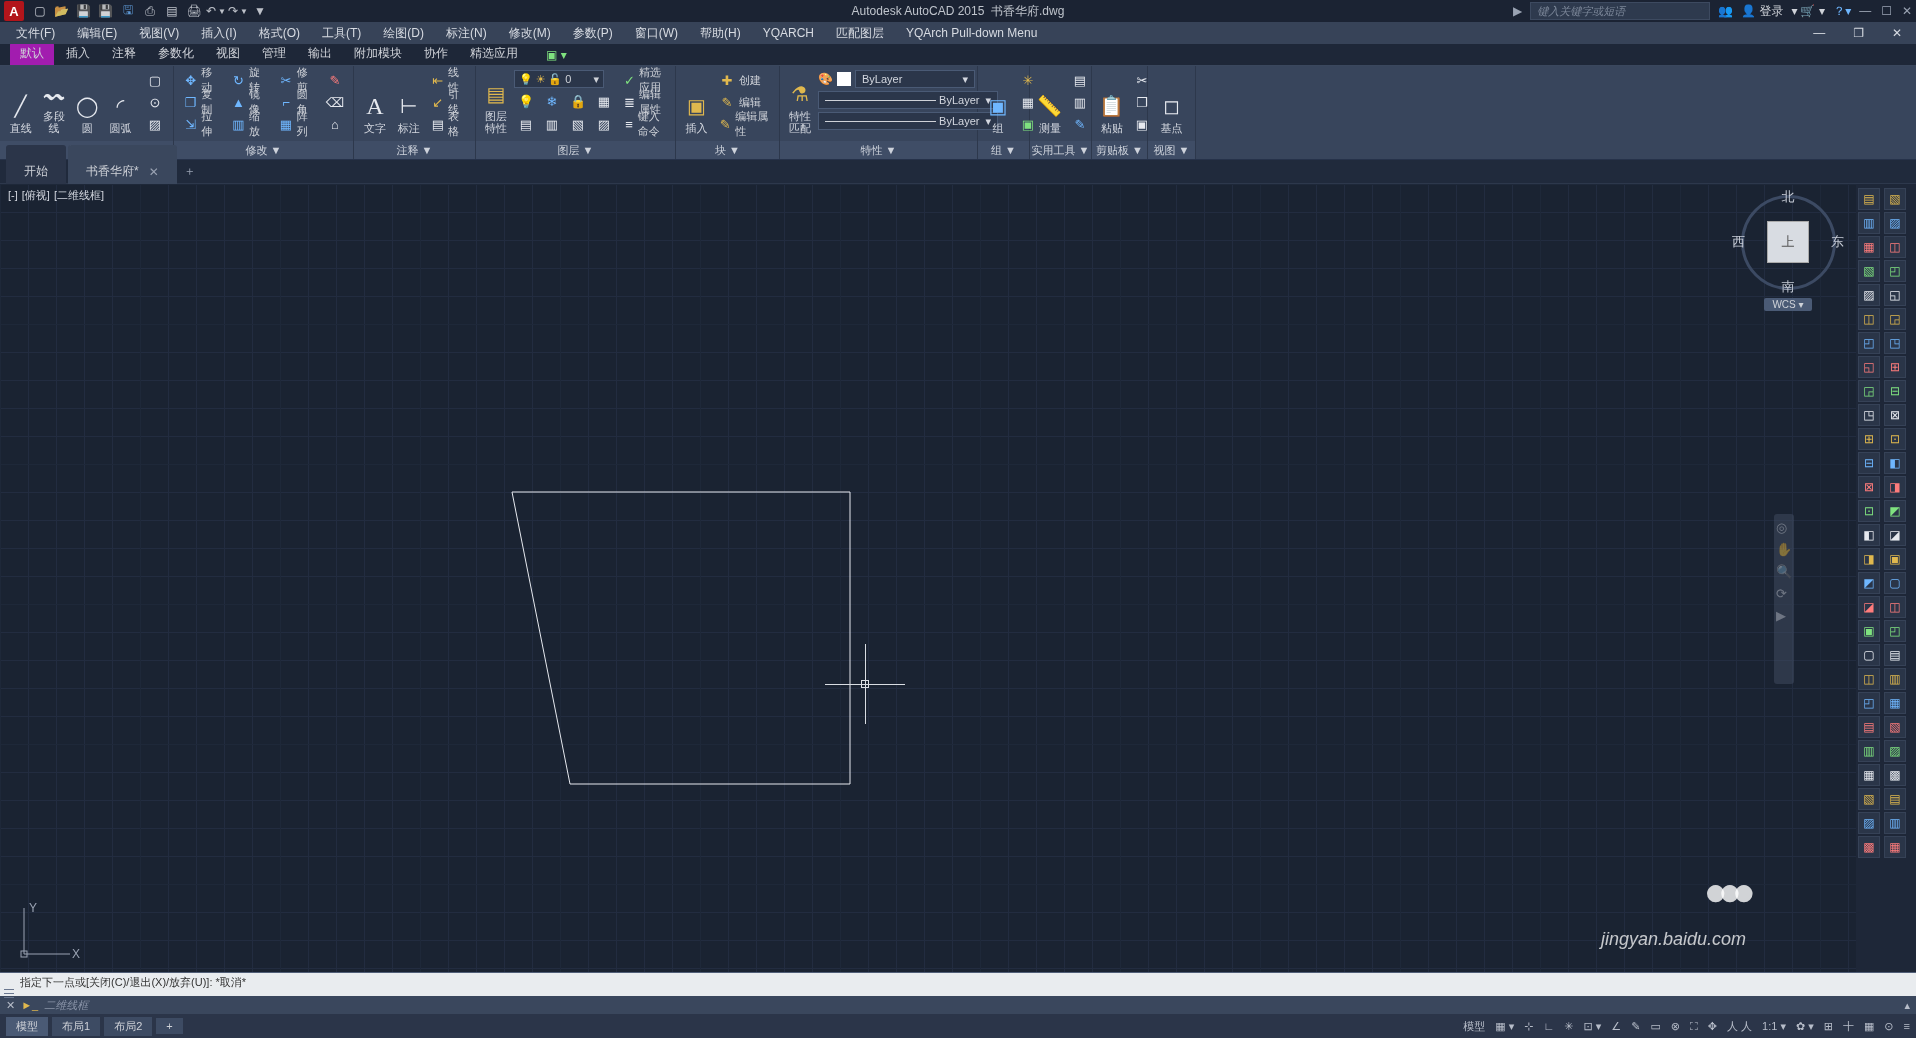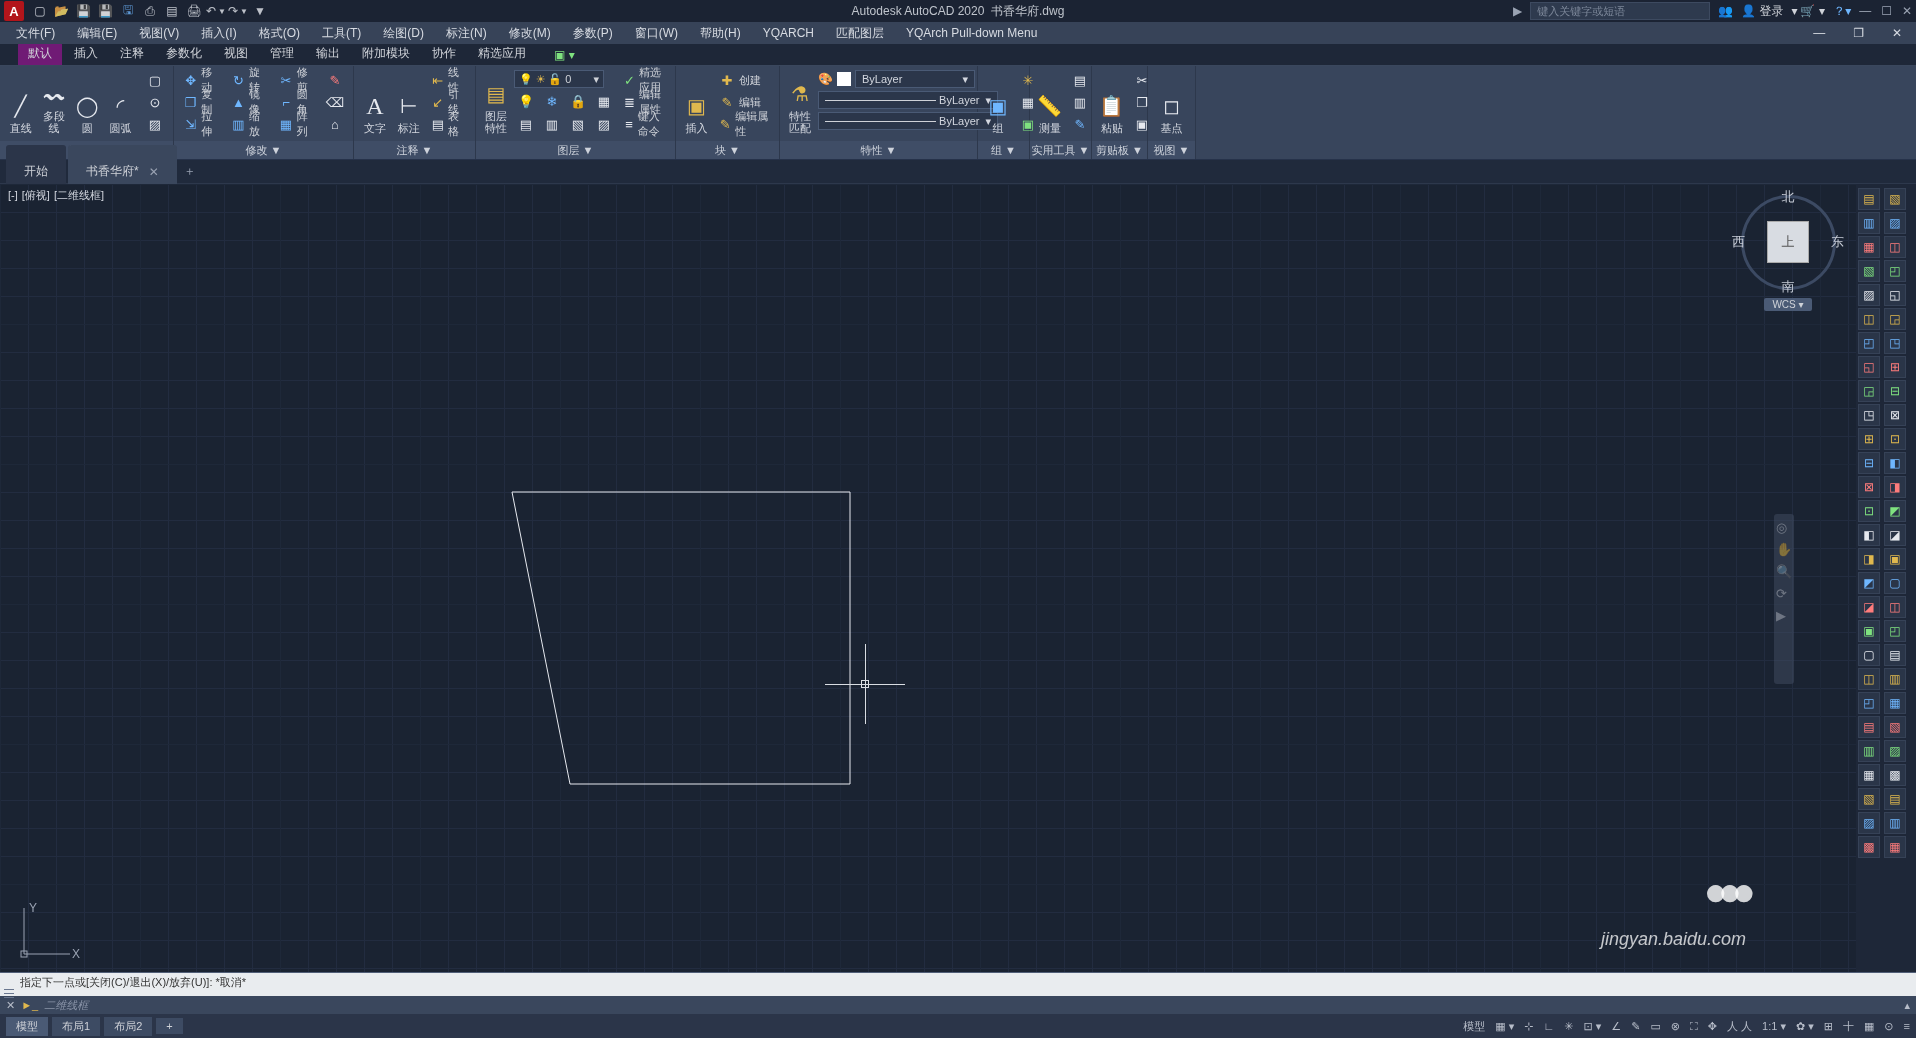--- a/index.html
+++ b/index.html
@@ -5,33 +5,33 @@
 * { margin:0; padding:0; box-sizing:border-box; font-family:"Microsoft YaHei",Arial,sans-serif; user-select:none; }
 body { width:1916px; height:1038px; background:#1e2738; color:#cfd2d8; overflow:hidden; position:relative; font-size:12px; }
 
 
 .titlebar { height:22px; background:#1b2333; display:flex; align-items:center; padding:0 4px; }
 .titlebar .logo { width:20px; height:20px; background:#b2151b; color:#fff; font-weight:bold; display:flex; align-items:center; justify-content:center; border-radius:2px; font-size:13px; }
 .titlebar .qat { display:flex; gap:6px; margin-left:8px; }
 .titlebar .qat span { width:16px; height:16px; display:flex; align-items:center; justify-content:center; opacity:.8; cursor:pointer; font-size:12px; }
 .titlebar .title-center { position:absolute; left:50%; transform:translateX(-50%); color:#bfc4cc; font-size:12px; }
 .titlebar .right { margin-left:auto; display:flex; align-items:center; gap:8px; }
-.searchbox { width:180px; height:18px; background:#2e3a4e; border:1px solid #3d4a60; padding:0 6px; color:#7c8799; font-size:11px; line-height:16px; }
+.searchbox { width:180px; height:18px; background:#2e3a4e; border:1px solid #3d4a60; padding:0 6px; color:#7c8799; font-style:italic; font-size:11px; line-height:16px; }
 .titlebar .winbtns { display:flex; gap:10px; font-size:12px; color:#9aa3b3; }
 .titlebar .winbtns span { cursor:pointer; }
 
 
 .menubar { height:22px; background:#374358; display:flex; align-items:center; padding:0 6px; gap:2px; position:relative; }
 .menubar span { padding:2px 10px; cursor:pointer; font-size:12px; color:#d7dbe2; }
 .menubar .winctrl { position:absolute; right:4px; display:flex; gap:8px; color:#cfd2d8; }
 
 
 .ribtabs { height:22px; background:#1e2738; display:flex; align-items:flex-end; padding-left:10px; gap:2px; border-bottom:1px solid #3a475d; }
 .ribtabs span { padding:3px 10px; font-size:12px; color:#cfd2d8; cursor:pointer; }
-.ribtabs .active { background:#701a75; border-radius:3px 3px 0 0;margin-left:8px; }
+.ribtabs .active { background:#a21caf; border-radius:3px 3px 0 0; }
 
 
 .ribbon { height:94px; background:#38455c; display:flex; border-bottom:1px solid #26324a; }
 .panel { border-right:1px solid #2d384c; display:flex; flex-direction:column; }
 .panel-body { flex:1; display:flex; align-items:flex-start; padding:4px 6px; gap:4px; }
 .panel-title { height:18px; background:#3f4d66; display:flex; align-items:center; justify-content:center; font-size:11px; color:#cdd2db; gap:3px; }
 .bigbtn { display:flex; flex-direction:column; align-items:center; justify-content:flex-end; gap:2px; width:36px; height:64px; cursor:pointer; }
 .bigbtn .ic { width:28px; height:28px; display:flex; align-items:center; justify-content:center; font-size:20px; }
 .bigbtn .lb { font-size:11px; color:#d3d7df; text-align:center; line-height:12px; }
 .smrow { display:flex; flex-direction:column; gap:2px; }
@@ -122,21 +122,21 @@
     <span class="cb">💾</span>
     <span class="cb">🖫</span>
     <span class="cw">⎙</span>
     <span class="cw">▤</span>
     <span class="cw">🖨</span>
     <span class="cw">↶<i class="caret">▼</i></span>
     <span class="cw">↷<i class="caret">▼</i></span>
     <span class="cw">▼</span>
   </div>
   <div class="title-center">
-    <span>Autodesk AutoCAD 2020</span>&nbsp;&nbsp;<span>书香华府.dwg</span>
+    <span>Autodesk AutoCAD 2015</span>&nbsp;&nbsp;<span>书香华府.dwg</span>
   </div>
   <div class="right">
     <span style="color:#9aa3b3">▶</span>
     <div class="searchbox">键入关键字或短语</div>
     <span>👥</span>
     <span>👤 <span>登录</span></span>
     <span>▾ 🛒 ▾</span>
     <span class="cb">？▾</span>
     <div class="winbtns">
       <span>—</span>

